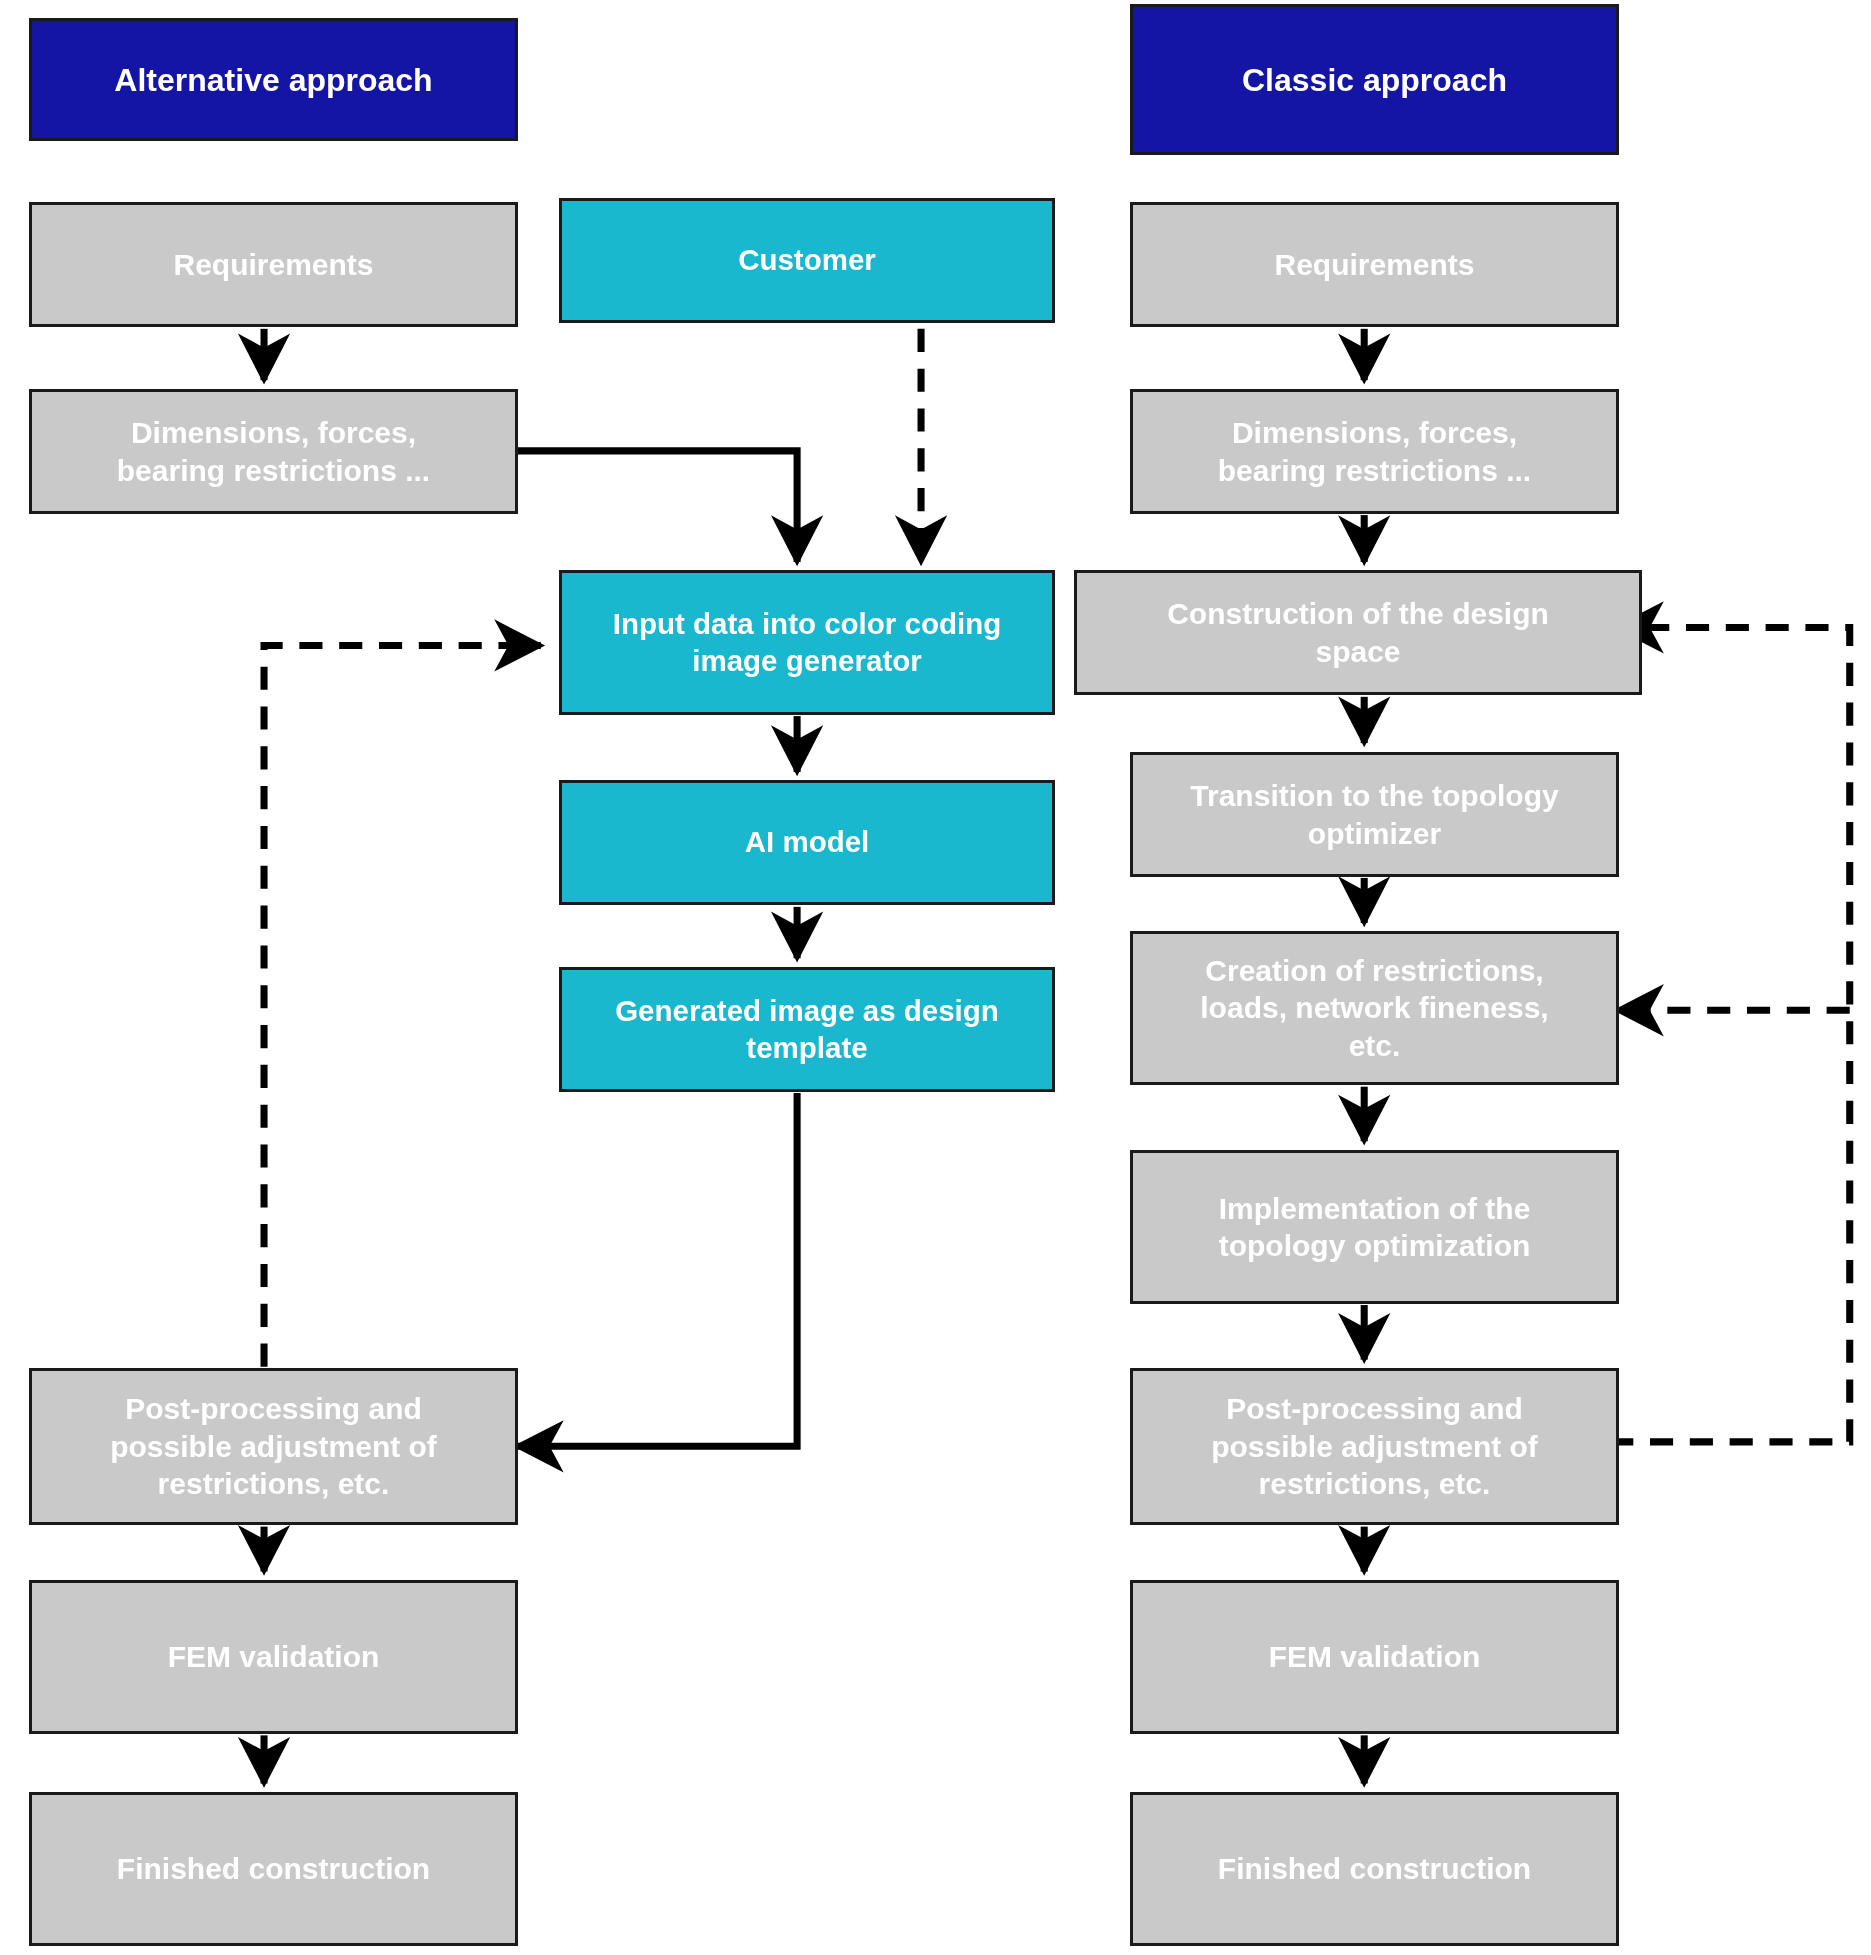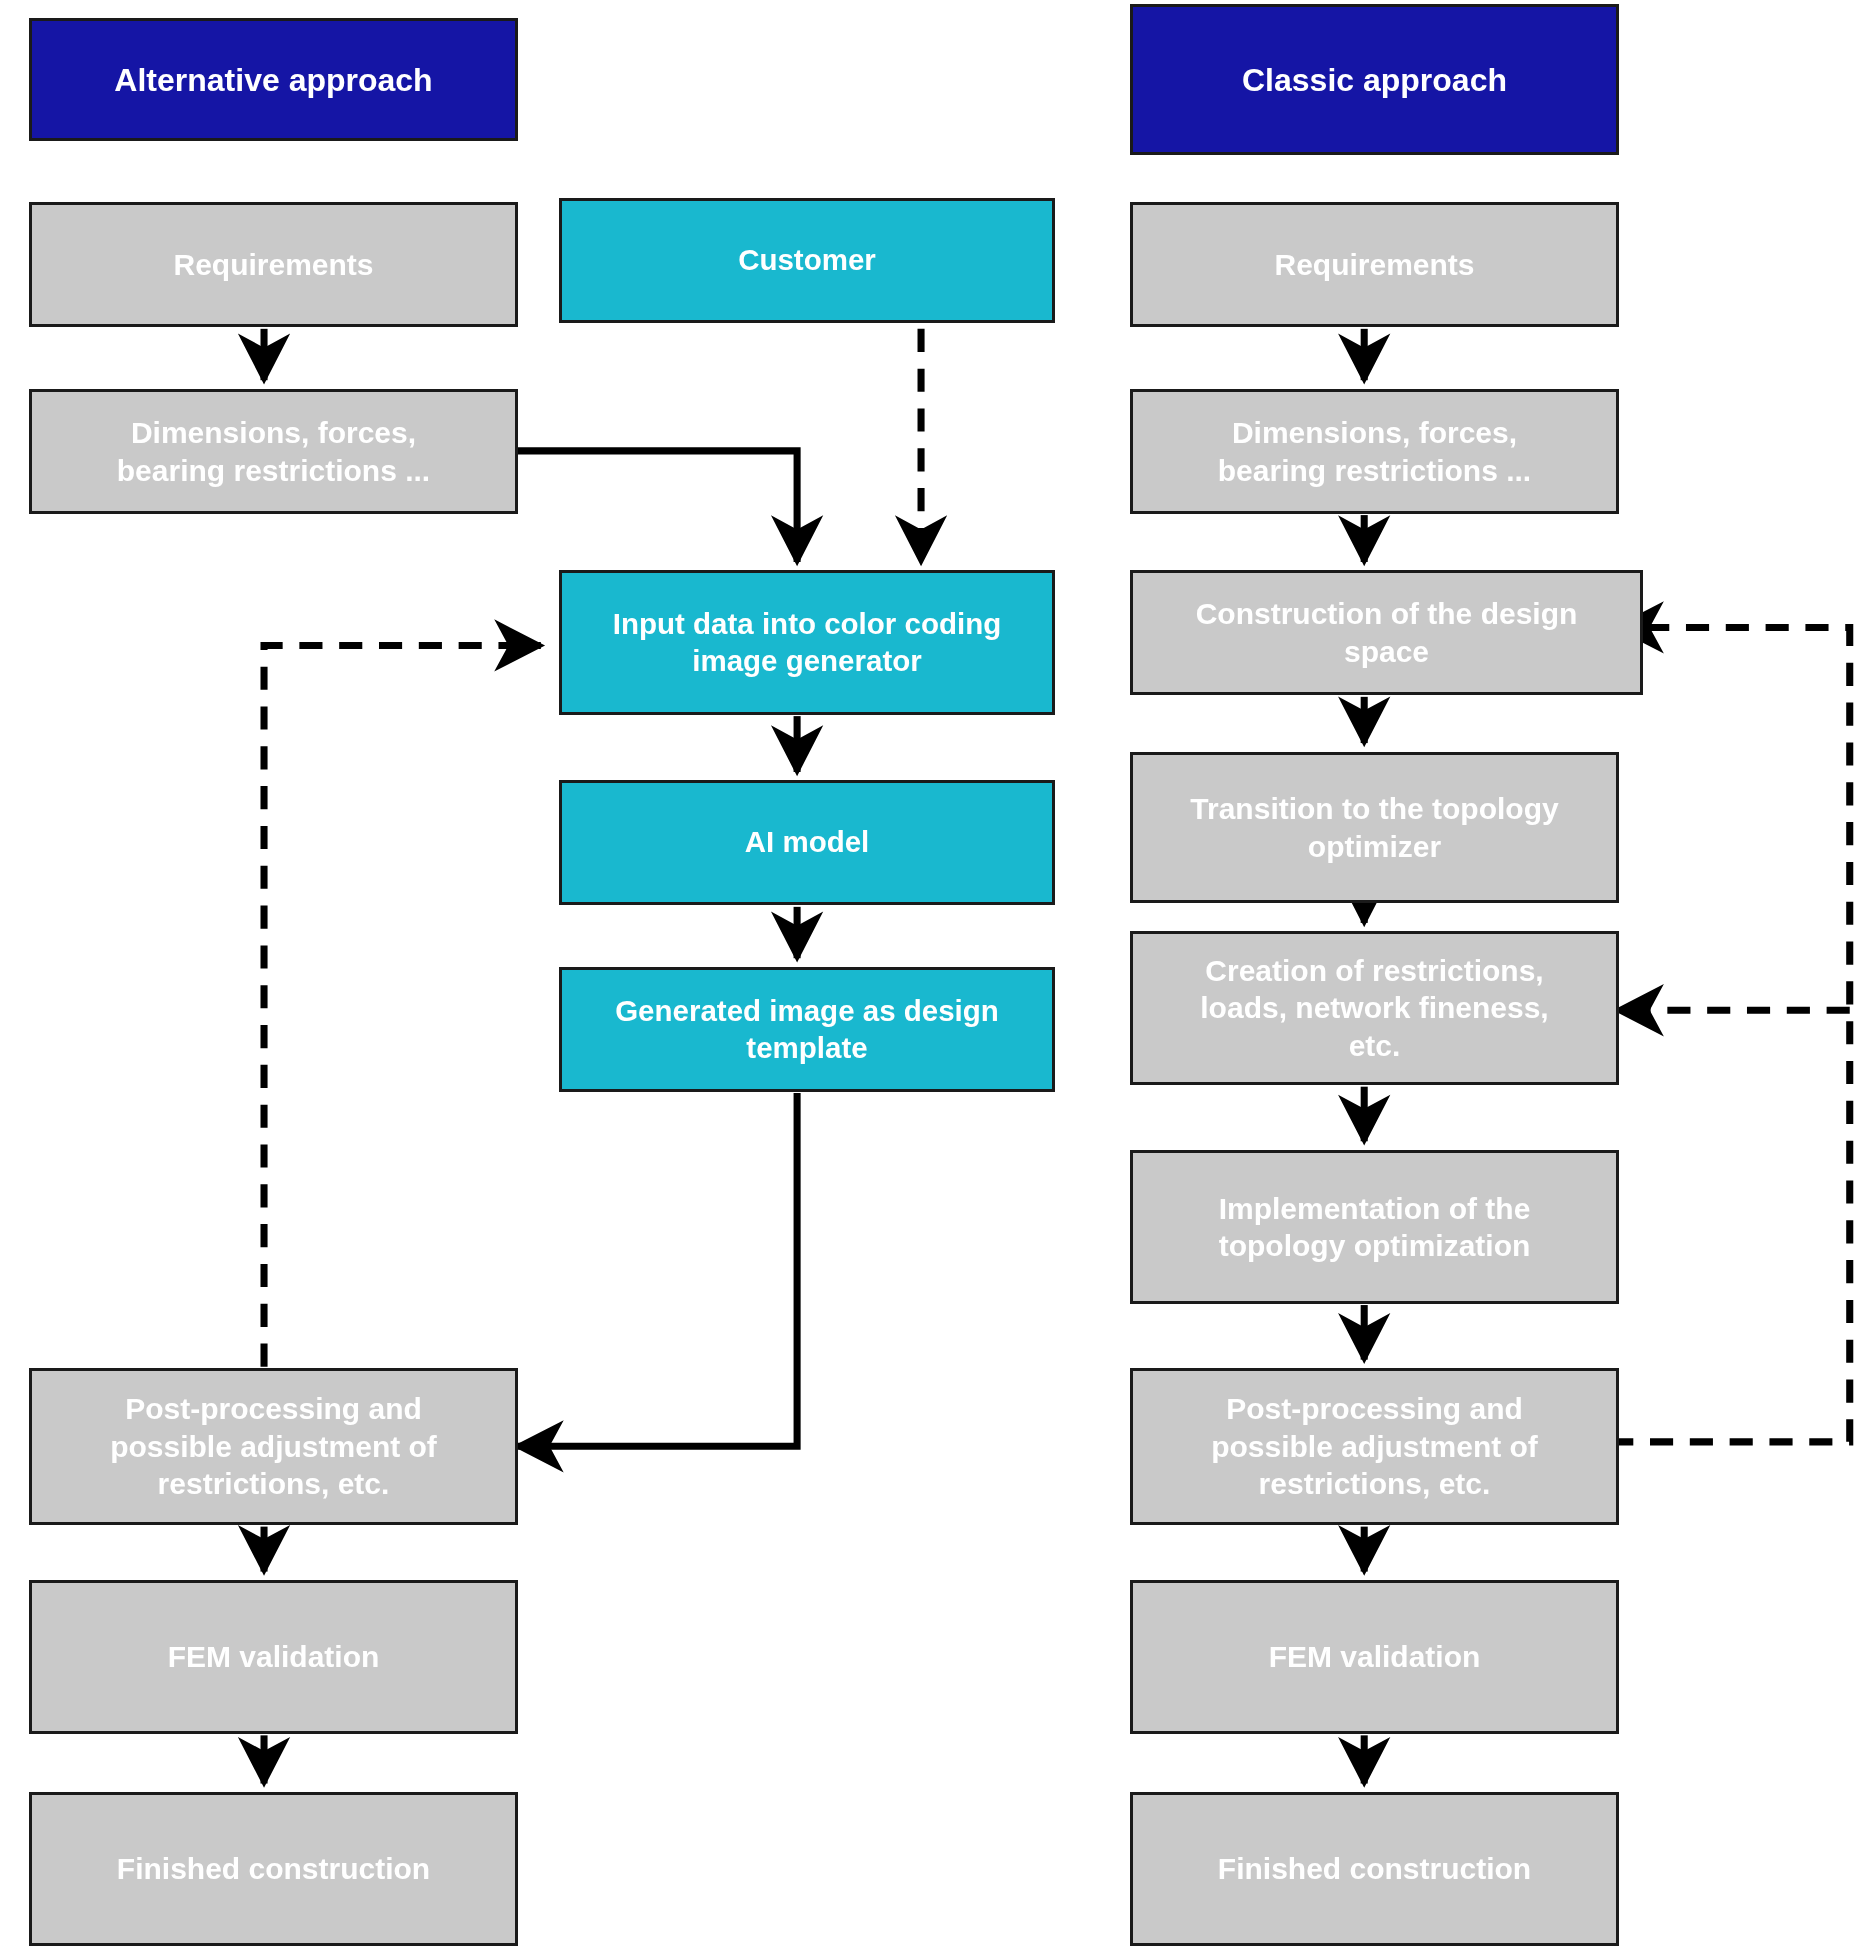--- a/index.html
+++ b/index.html
@@ -91,23 +91,23 @@
   <div class="box cyan" style="left:549px;top:198px;width:496px;height:125px">Customer</div>
   <div class="box cyan" style="left:549px;top:780px;width:496px;height:125px">AI model</div>
   <div class="box cyan" style="left:549px;top:570px;width:496px;height:145px">Input data into color coding
 image generator</div>
   <div class="box cyan" style="left:549px;top:967px;width:496px;height:125px">Generated image as design
 template</div>
 
   <div class="box gray" style="left:1120px;top:202px;width:489px;height:125px">Requirements</div>
   <div class="box gray" style="left:1120px;top:389px;width:489px;height:125px">Dimensions, forces,
 bearing restrictions ...</div>
-  <div class="box gray" style="left:1120px;top:570px;width:513px;height:125px">Construction of the design
+  <div class="box gray" style="left:1064px;top:570px;width:568px;height:125px">Construction of the design
 space</div>
-  <div class="box gray" style="left:1120px;top:752px;width:489px;height:151px">Transition to the topology
+  <div class="box gray" style="left:1120px;top:752px;width:489px;height:125px">Transition to the topology
 optimizer</div>
   <div class="box gray" style="left:1120px;top:931px;width:489px;height:154px">Creation of restrictions,
 loads, network fineness,
 etc.</div>
   <div class="box gray" style="left:1120px;top:1150px;width:489px;height:154px">Implementation of the
 topology optimization</div>
   <div class="box gray" style="left:1120px;top:1368px;width:489px;height:157px">Post-processing and
 possible adjustment of
 restrictions, etc.</div>
   <div class="box gray" style="left:1120px;top:1580px;width:489px;height:154px">FEM validation</div>

